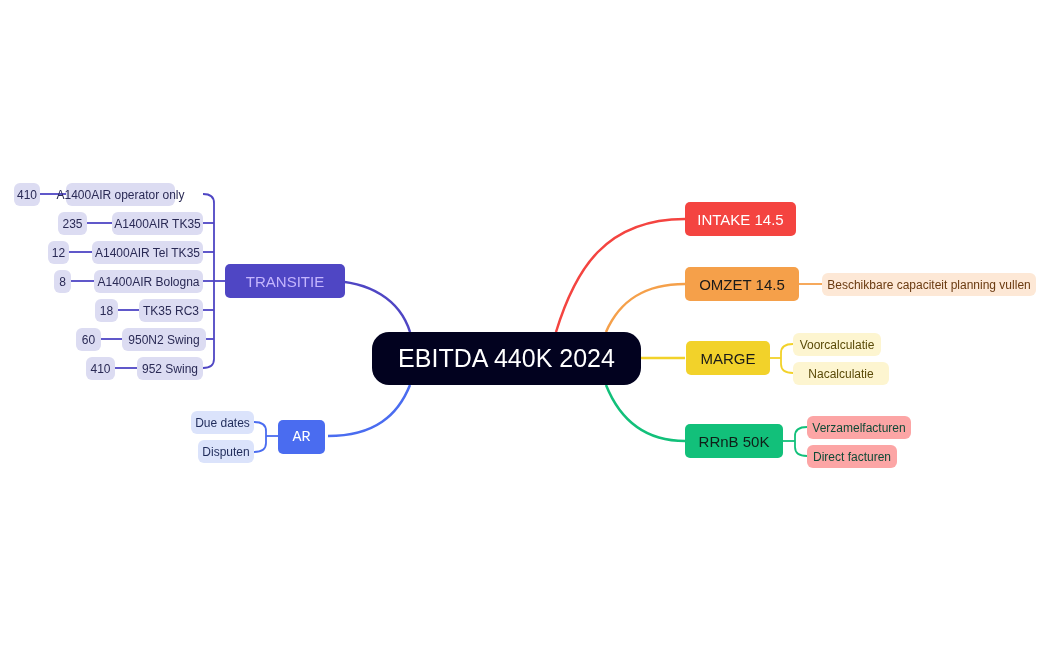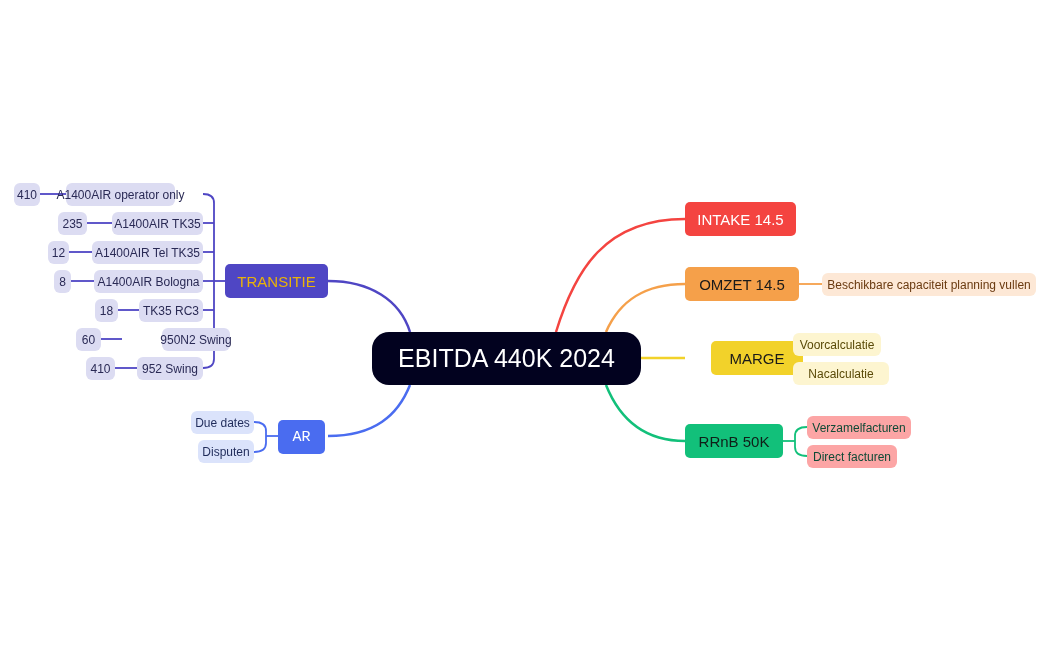--- a/index.html
+++ b/index.html
@@ -63,51 +63,51 @@
   </g>
 
   <g stroke="#12c07a" stroke-width="1.8" fill="none">
     <path d="M783,441 L795,441"></path>
     <path d="M807,427 Q795,427 795,436 L795,447 Q795,456 807,456"></path>
   </g>
 </svg>
 
 <div class="node central">EBITDA 440K 2024</div>
 
-<div class="node main" style="left:225px;top:264px;width:103px;background:#4f46c4;color:#eab308;">TRANSITIE</div>
+<div class="node main" style="left:225px;top:264px;width:120px;background:#4f46c4;color:#c4b5fd;">TRANSITIE</div>
 
 <div class="node leaf t-leaf" style="left:66px;top:183px;width:109px;">A1400AIR operator only</div>
 <div class="node leaf t-leaf" style="left:14px;top:183px;width:26px;">410</div>
 
 <div class="node leaf t-leaf" style="left:112px;top:212px;width:91px;">A1400AIR TK35</div>
 <div class="node leaf t-leaf" style="left:58px;top:212px;width:29px;">235</div>
 
 <div class="node leaf t-leaf" style="left:92px;top:241px;width:111px;">A1400AIR Tel TK35</div>
 <div class="node leaf t-leaf" style="left:48px;top:241px;width:21px;">12</div>
 
 <div class="node leaf t-leaf" style="left:94px;top:270px;width:109px;">A1400AIR Bologna</div>
 <div class="node leaf t-leaf" style="left:54px;top:270px;width:17px;">8</div>
 
 <div class="node leaf t-leaf" style="left:139px;top:299px;width:64px;">TK35 RC3</div>
 <div class="node leaf t-leaf" style="left:95px;top:299px;width:23px;">18</div>
 
-<div class="node leaf t-leaf" style="left:122px;top:328px;width:68px;margin-left:40px;">950N2 Swing</div>
+<div class="node leaf t-leaf" style="left:122px;top:328px;width:84px;">950N2 Swing</div>
 <div class="node leaf t-leaf" style="left:76px;top:328px;width:25px;">60</div>
 
 <div class="node leaf t-leaf" style="left:137px;top:357px;width:66px;">952 Swing</div>
 <div class="node leaf t-leaf" style="left:86px;top:357px;width:29px;">410</div>
 
 <div class="node main" style="left:278px;top:420px;width:47px;background:#4a6cf0;color:#fff;font-family:Liberation Mono, monospace;">AR</div>
 <div class="node leaf ar-leaf" style="left:191px;top:411px;width:63px;">Due dates</div>
 <div class="node leaf ar-leaf" style="left:198px;top:440px;width:56px;">Disputen</div>
 
 <div class="node main" style="left:685px;top:202px;width:111px;background:#f44440;color:#fff;">INTAKE 14.5</div>
 
 <div class="node main" style="left:685px;top:267px;width:114px;background:#f5a04a;color:#1a1a1a;">OMZET 14.5</div>
 <div class="node leaf o-leaf" style="left:822px;top:273px;width:214px;">Beschikbare capaciteit planning vullen</div>
 
-<div class="node main" style="left:711px;top:341px;width:92px;background:#f2d22a;color:#1a1a1a;">MARGE</div>
+<div class="node main" style="left:686px;top:341px;width:84px;background:#f2d22a;color:#1a1a1a;">MARGE</div>
 <div class="node leaf m-leaf" style="left:793px;top:333px;width:88px;">Voorcalculatie</div>
 <div class="node leaf m-leaf" style="left:793px;top:362px;width:96px;">Nacalculatie</div>
 
 <div class="node main" style="left:685px;top:424px;width:98px;background:#12c07a;color:#0f1f18;">RRnB 50K</div>
 <div class="node leaf r-leaf" style="left:807px;top:416px;width:104px;">Verzamelfacturen</div>
 <div class="node leaf r-leaf" style="left:807px;top:445px;width:90px;">Direct facturen</div>
 
 </body></html>

